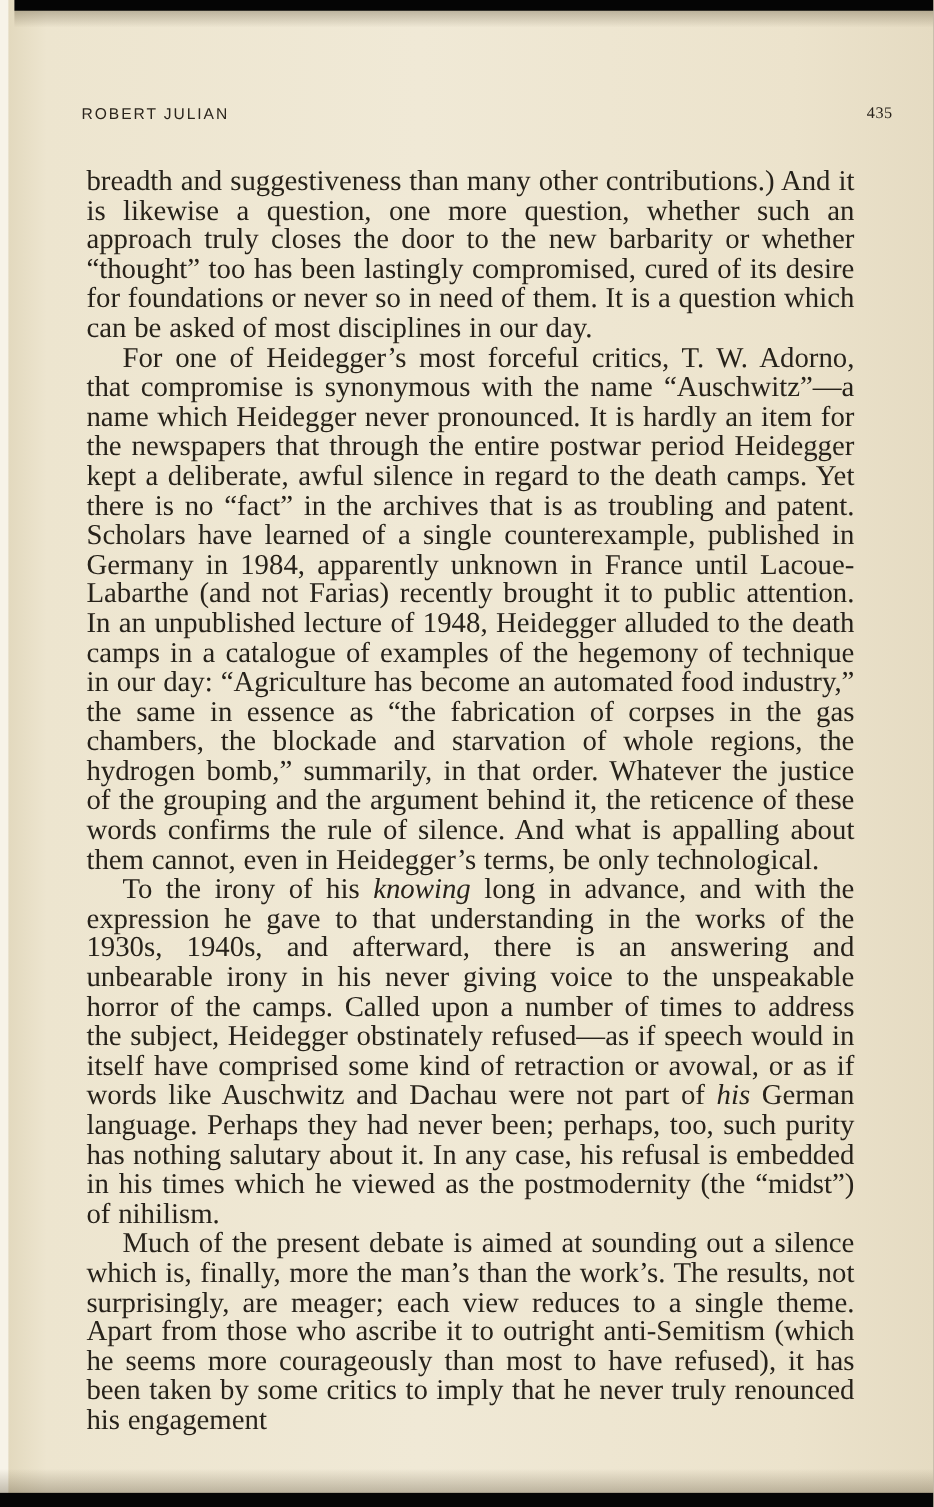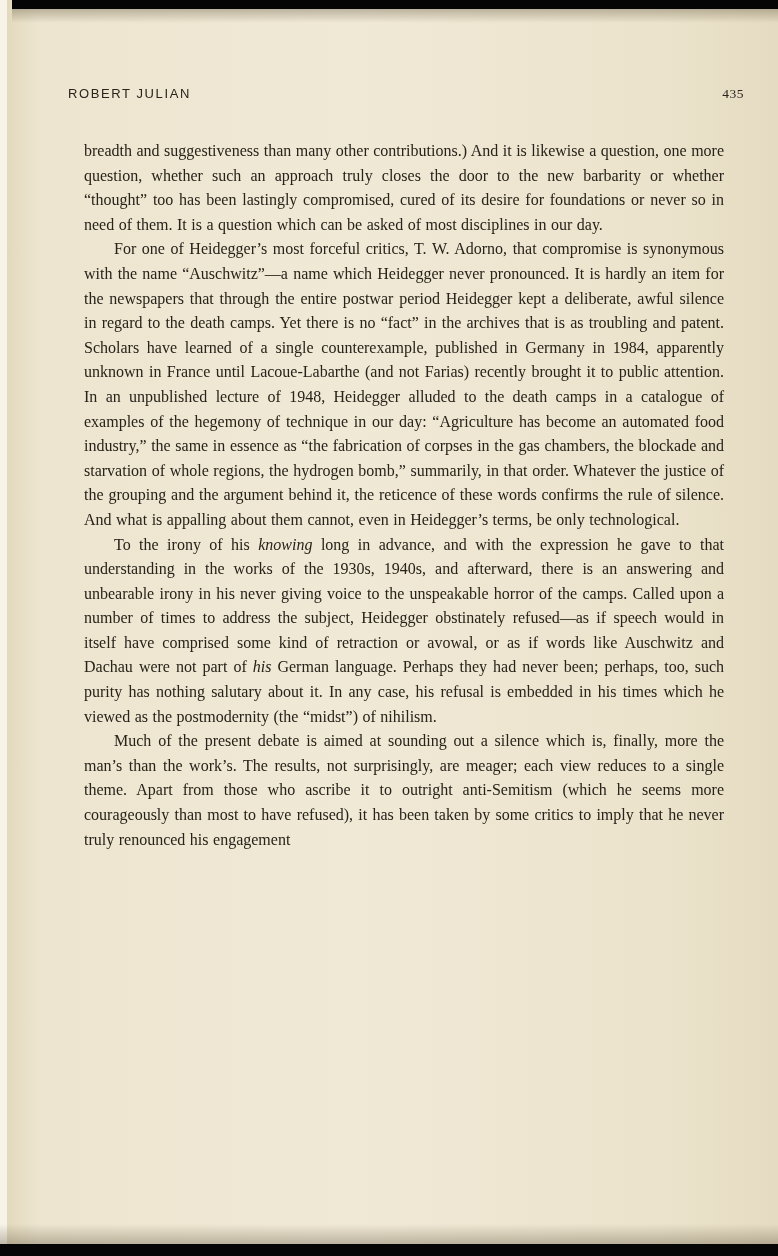--- a/index.html
+++ b/index.html
@@ -48,39 +48,39 @@
     height: 20px;
     background: linear-gradient(180deg, rgba(70,58,34,0), rgba(70,58,34,0.30));
   }
   .running-header {
     position: absolute;
     top: 86px;
     left: 68px;
     right: 34px;
     display: flex;
     justify-content: space-between;
-    align-items: flex-start;
+    align-items: center;
     color: #2a241c;
   }
   .running-head-author {
     font-family: "Liberation Sans", sans-serif;
     font-size: 13px;
     letter-spacing: 1.6px;
   }
   .page-number {
     font-family: Liberation Serif, serif;
     font-size: 13.5px;
     letter-spacing: 0.5px;
   }
   .body-text {
     position: absolute;
     top: 139px;
-    left: 84px;
+    left: 72px;
     width: 640px;
-    font-size: 16px;
+    font-size: 24px;
     line-height: 24.6px;
     text-align: justify;
     color: #27221a;
     word-spacing: 0.5px;
   }
   .body-text p {
     margin: 0;
     padding: 0;
   }
   .body-text p.indent {

